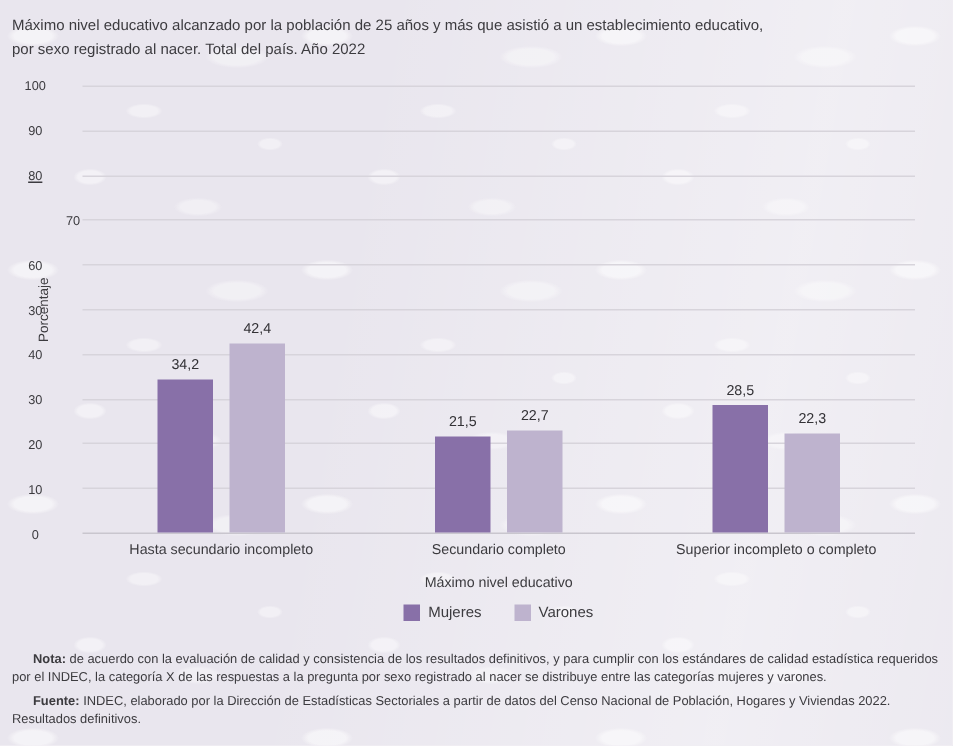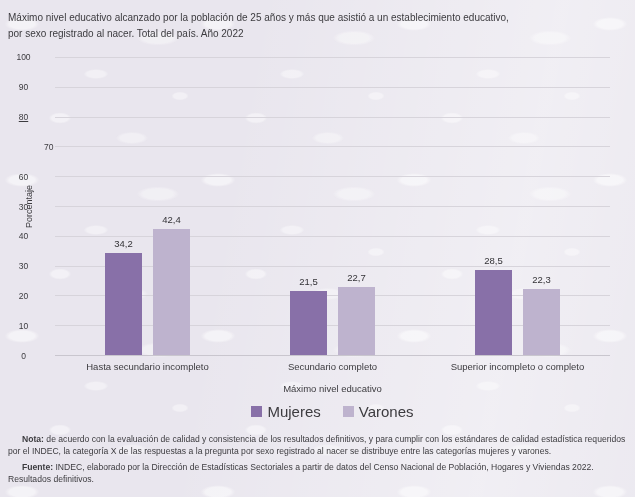--- a/index.html
+++ b/index.html
@@ -107,21 +107,21 @@
     text-align: center;
     font-size: 9.5px;
     color: #3c3b3f;
   }
   .legend {
     position: absolute; left: 55px; top: 403px; width: 555px;
     display: flex; justify-content: center; gap: 22px;
   }
   .legend-item { display: flex; align-items: center; gap: 5px; }
   .legend-swatch { width: 11px; height: 11px; }
-  .legend-label { font-size: 15px; color: #3c3b3f; }
+  .legend-label { font-size: 10px; color: #3c3b3f; }
 
   
   .notes {
     position: absolute; left: 8px; top: 433px; right: 8px;
     font-size: 8.6px;
     line-height: 12px;
     color: #3c3b3f;
   }
   .notes p + p { margin-top: 4px; }
   .notes b { font-weight: bold; margin-left: 14px; }

